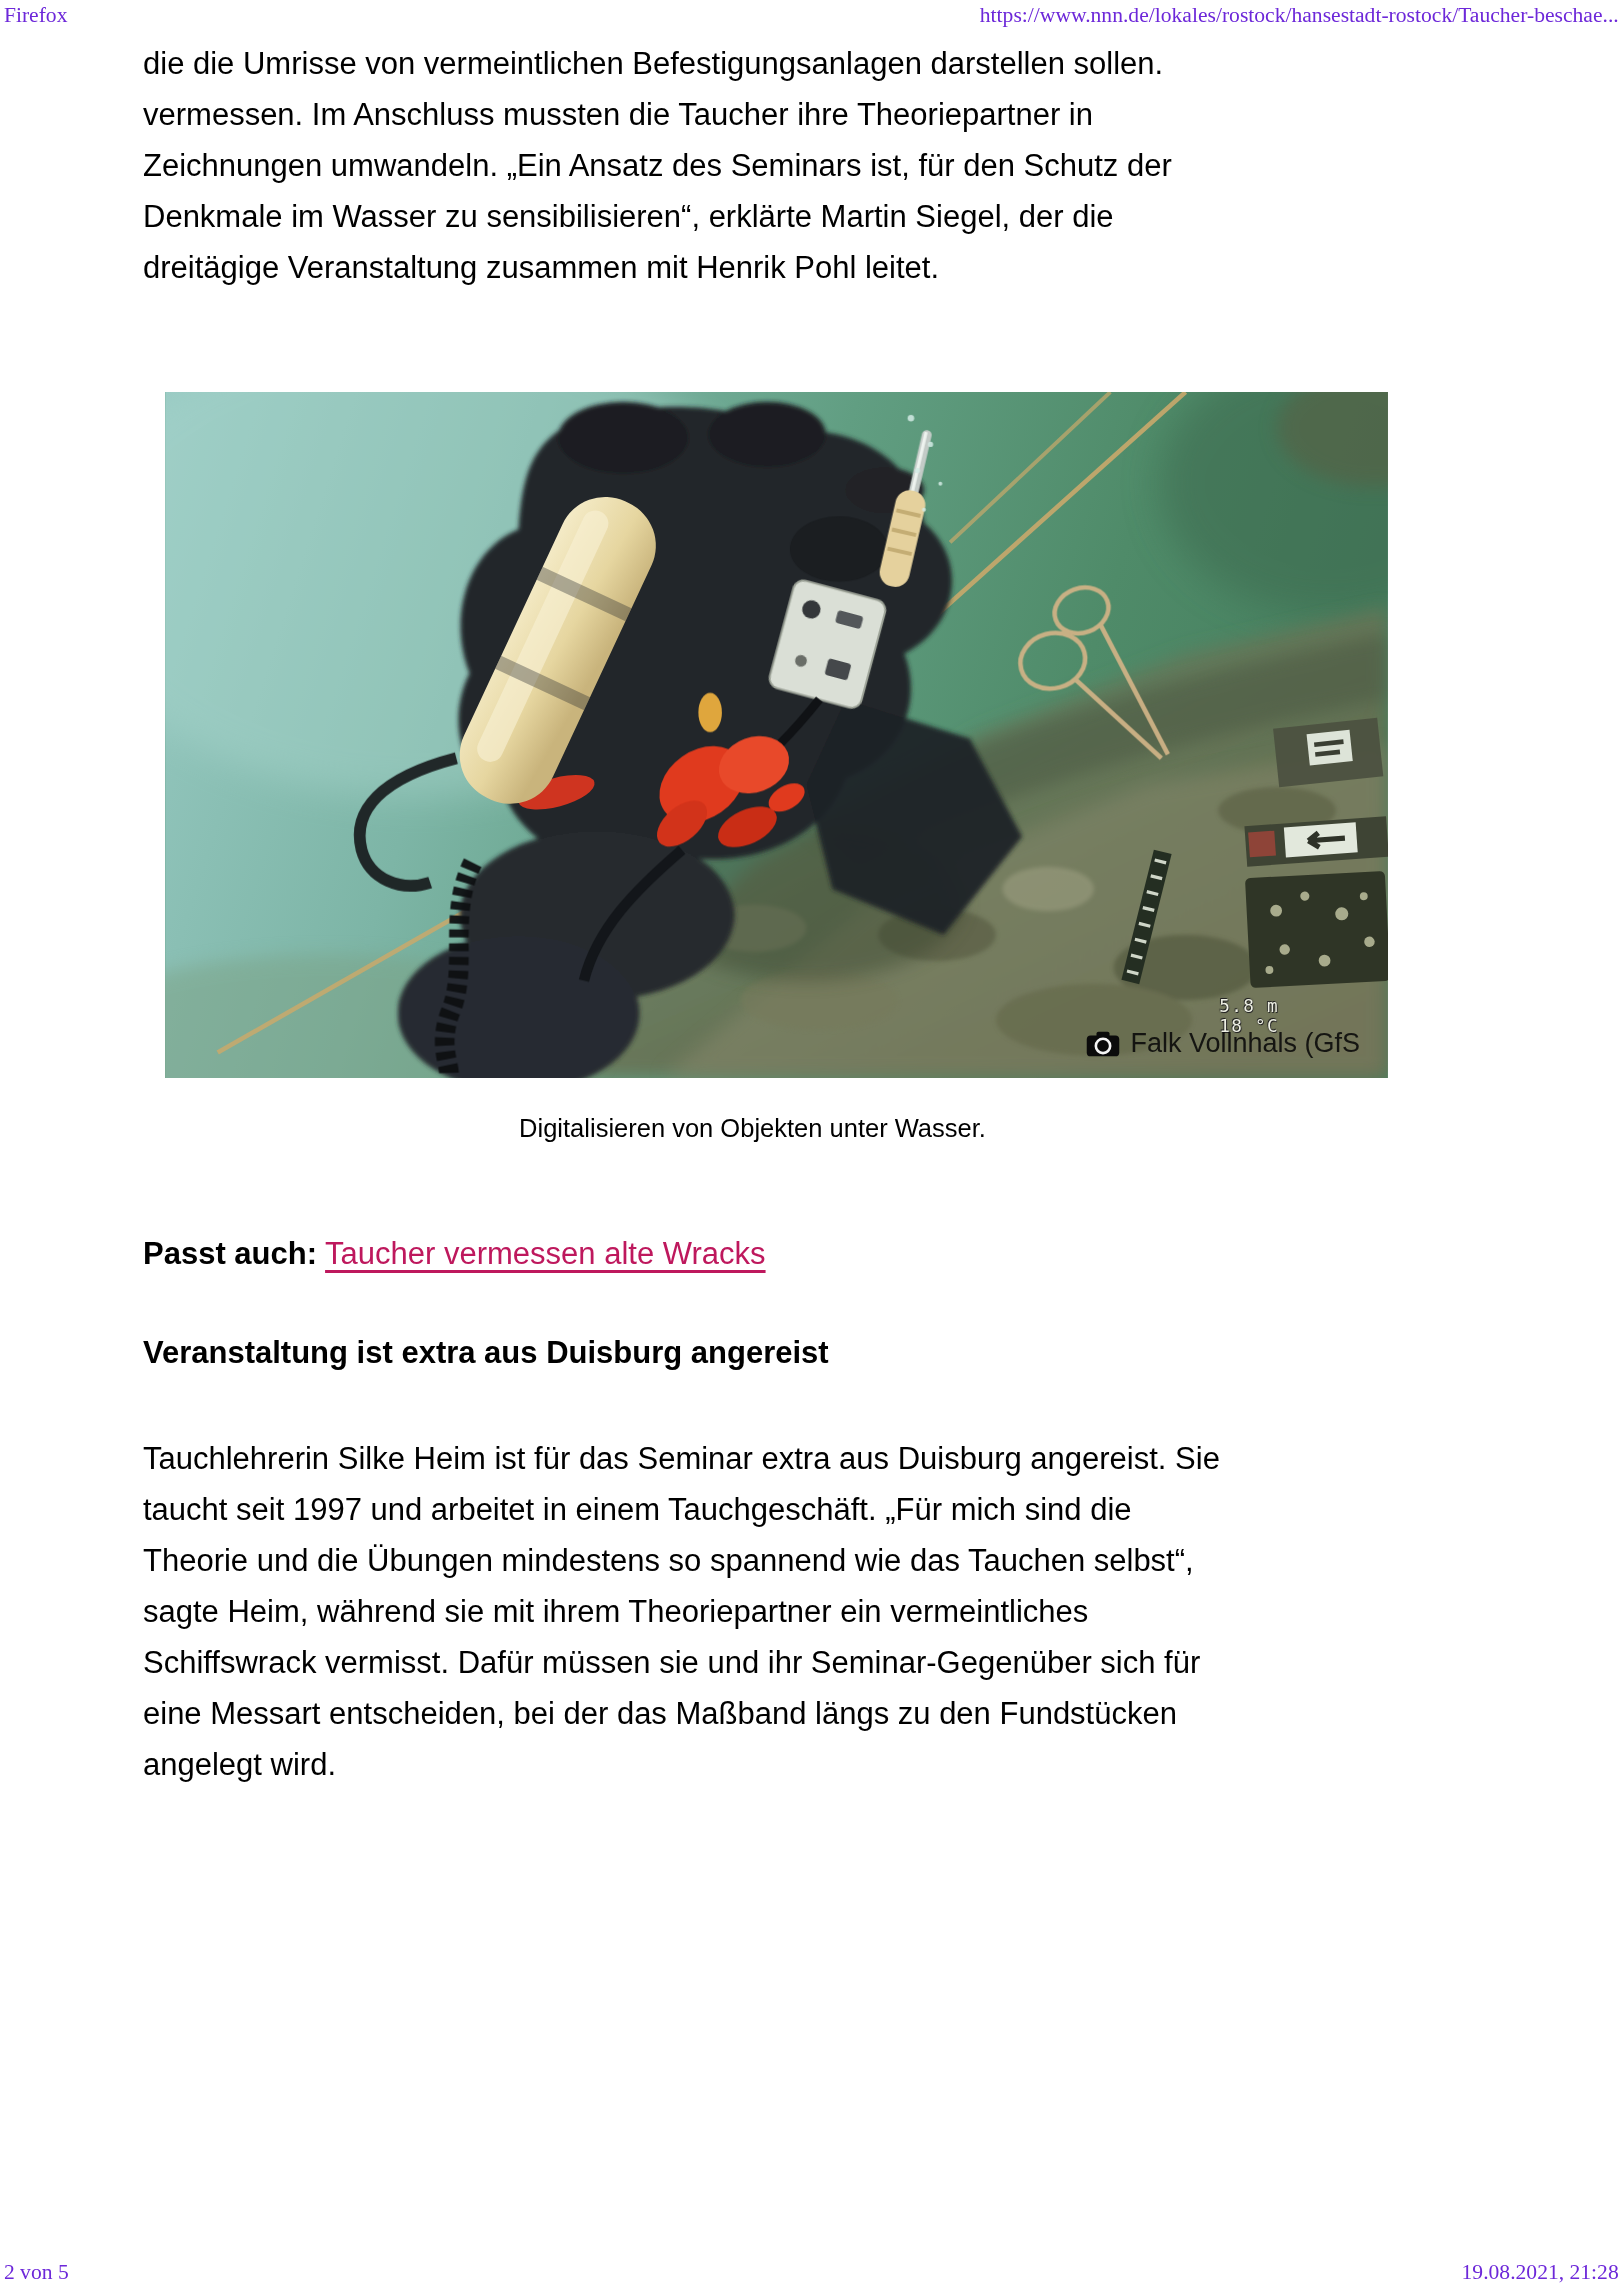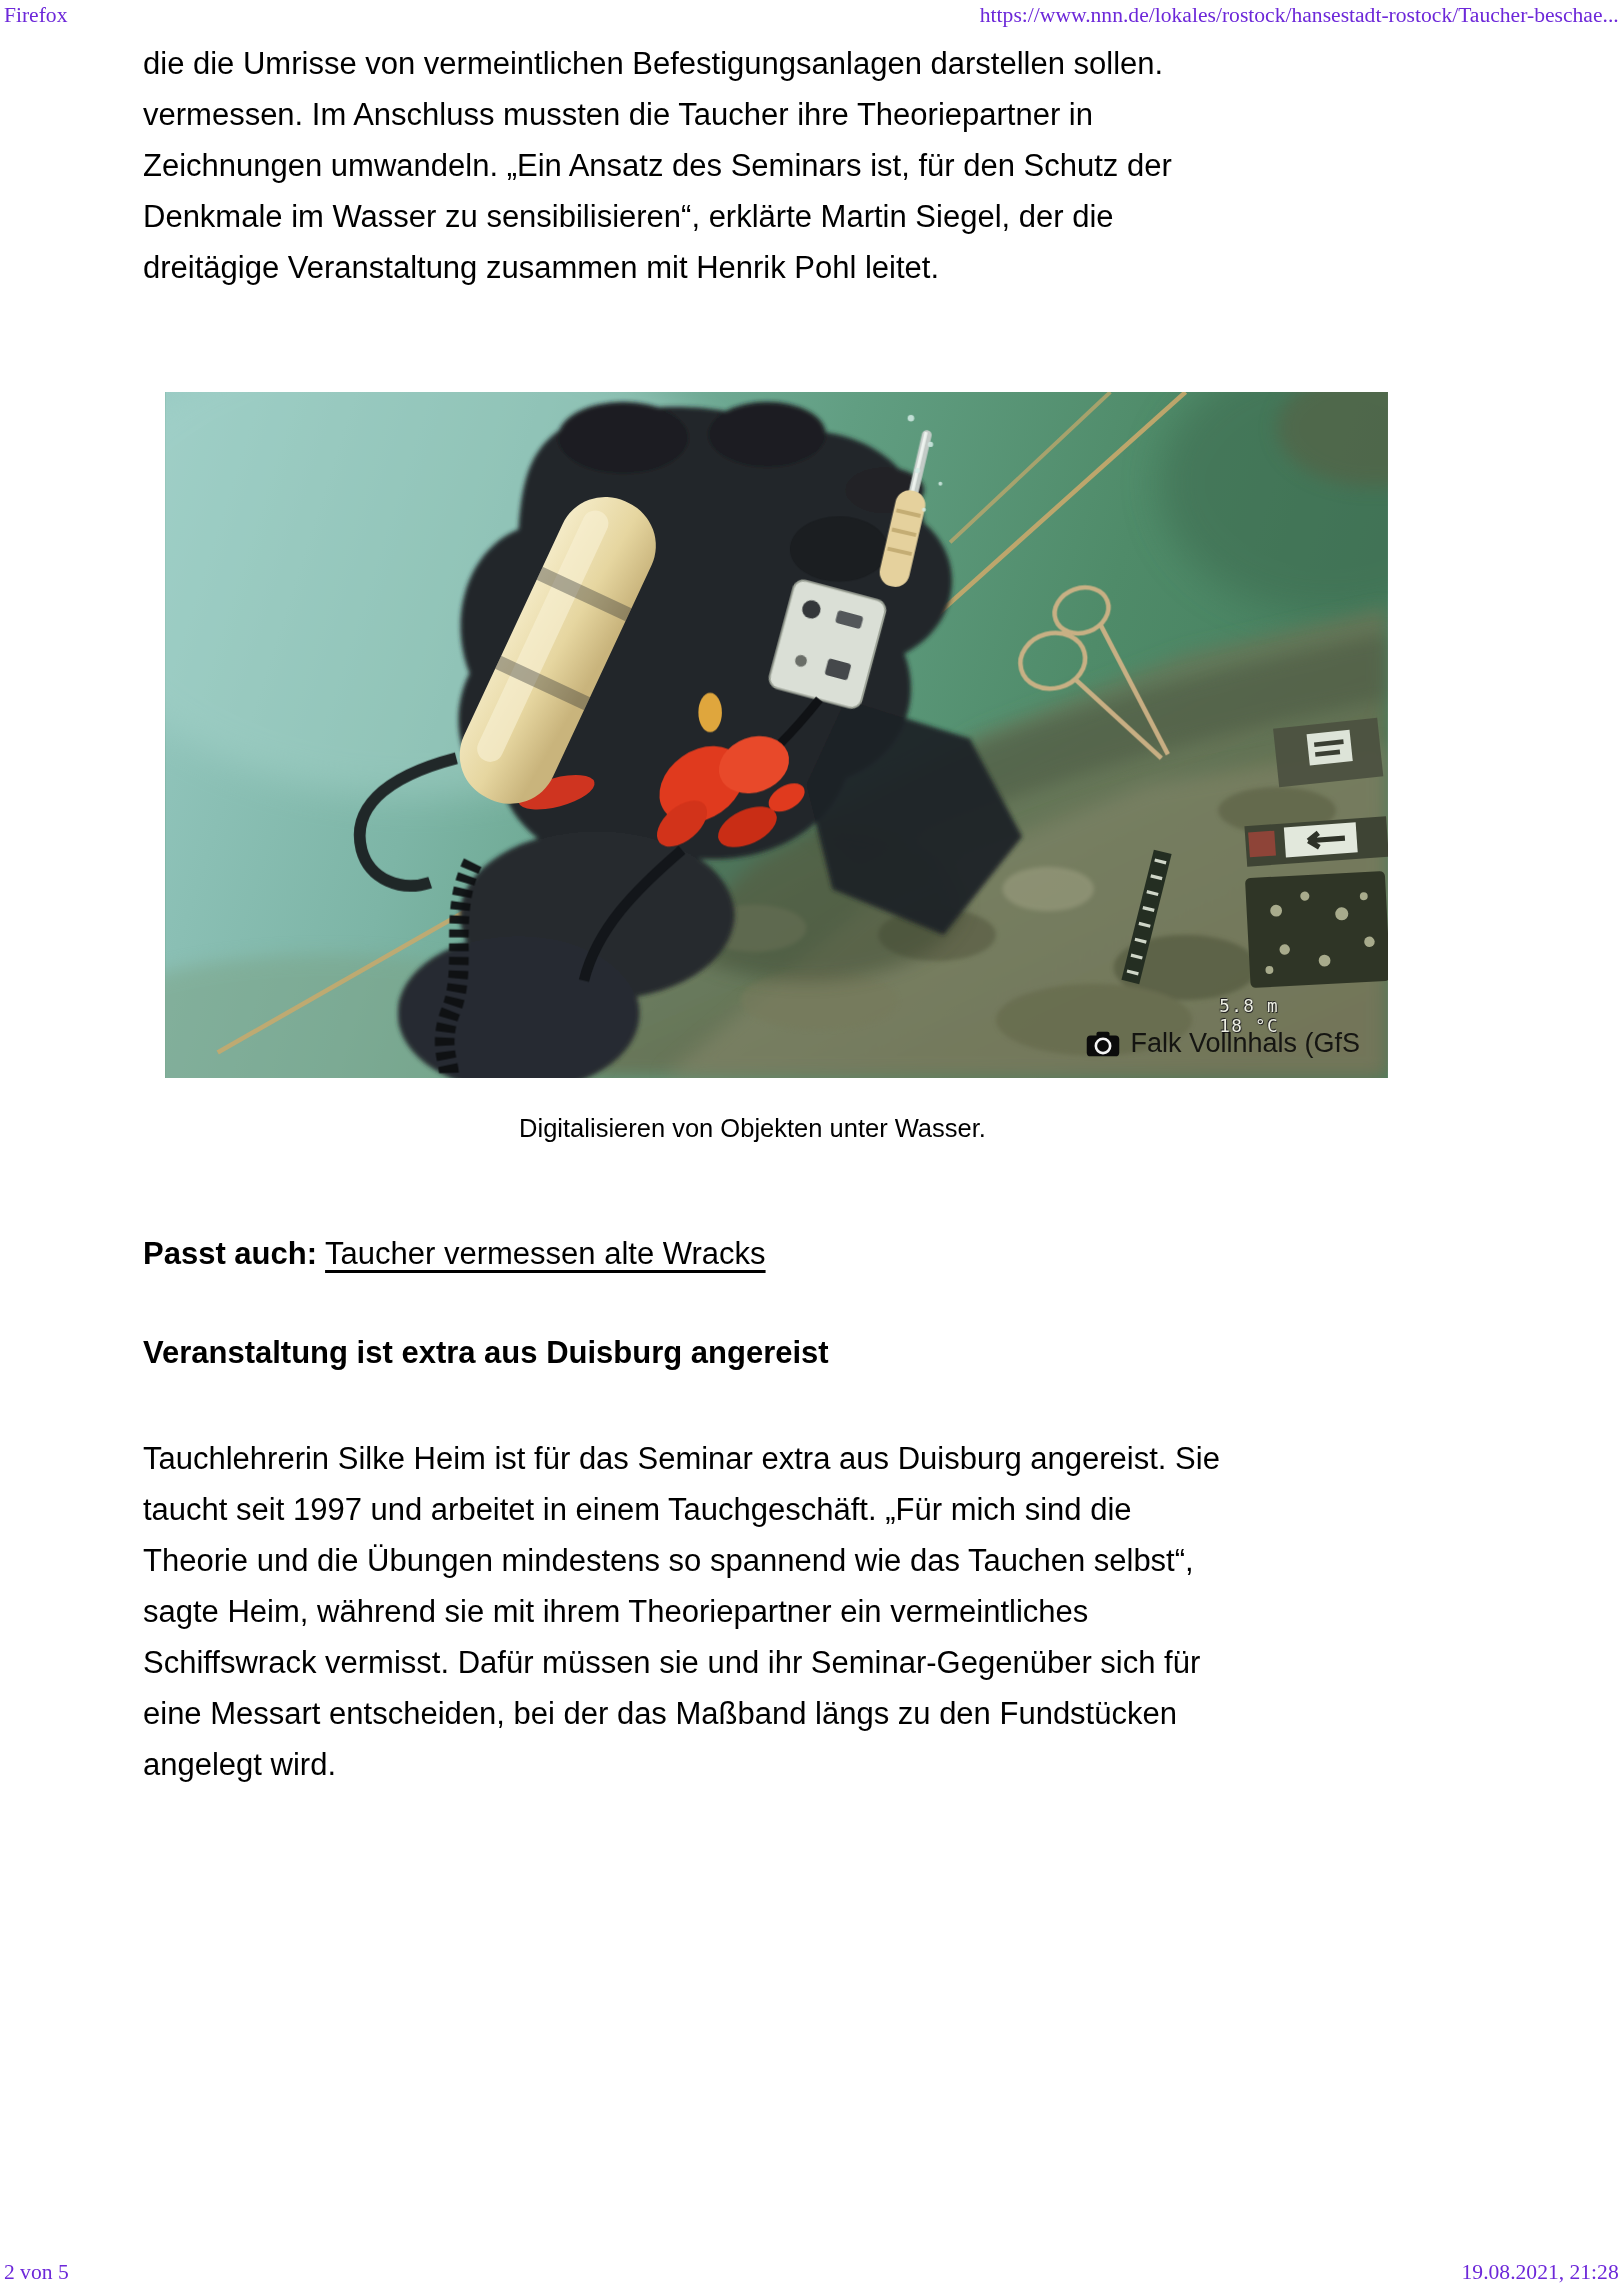--- a/index.html
+++ b/index.html
@@ -40,21 +40,21 @@
   .credit svg { flex:0 0 auto; }
 
   .caption {
     position:absolute; left:141px; top:1112px; width:1223px; text-align:center;
     font-size:25.5px; line-height:33px; color:#000;
   }
 
   .related { position:absolute; left:143px; top:1234px; font-size:31px; line-height:39px; white-space:nowrap; }
   .related .pre { font-weight:bold; }
   .related a {
-    color:#000000; text-decoration:underline; text-decoration-thickness:2.6px;
+    color:#be185d; text-decoration:underline; text-decoration-thickness:2.6px;
     text-underline-offset:5.9px; cursor:pointer;
   }
 
   .subhead { position:absolute; left:143px; top:1333px; font-size:31px; line-height:39px; font-weight:bold; white-space:nowrap; }
 </style>
 </head>
 <body>
 
 <div class="page">
 

